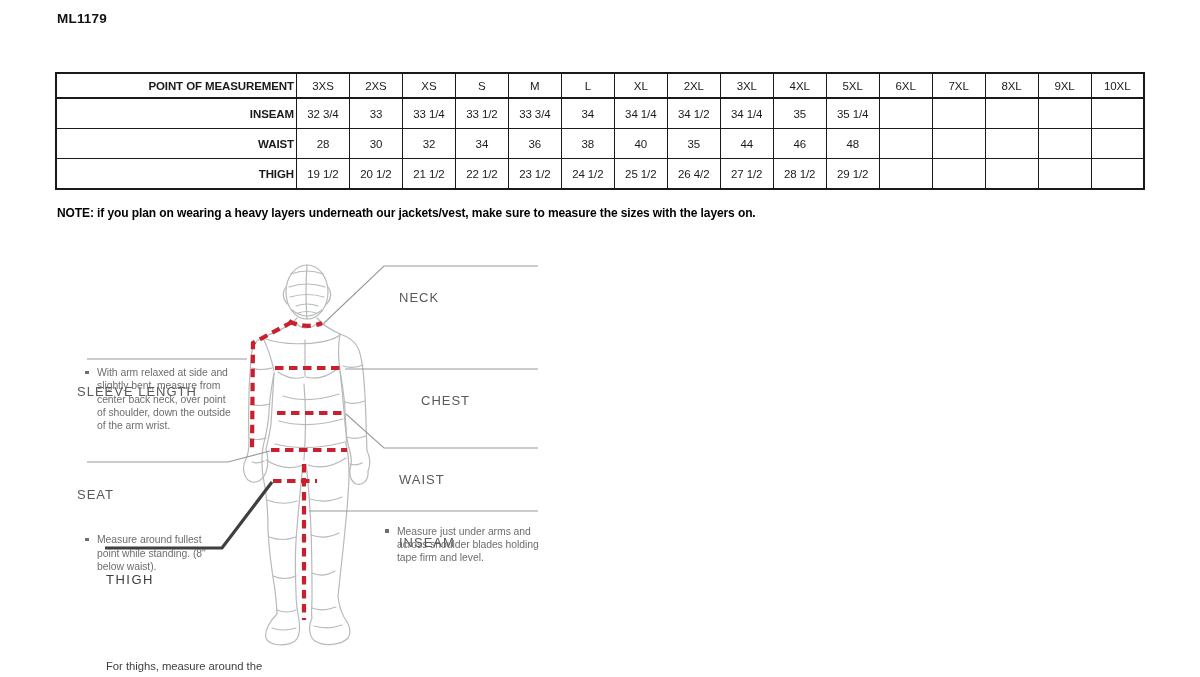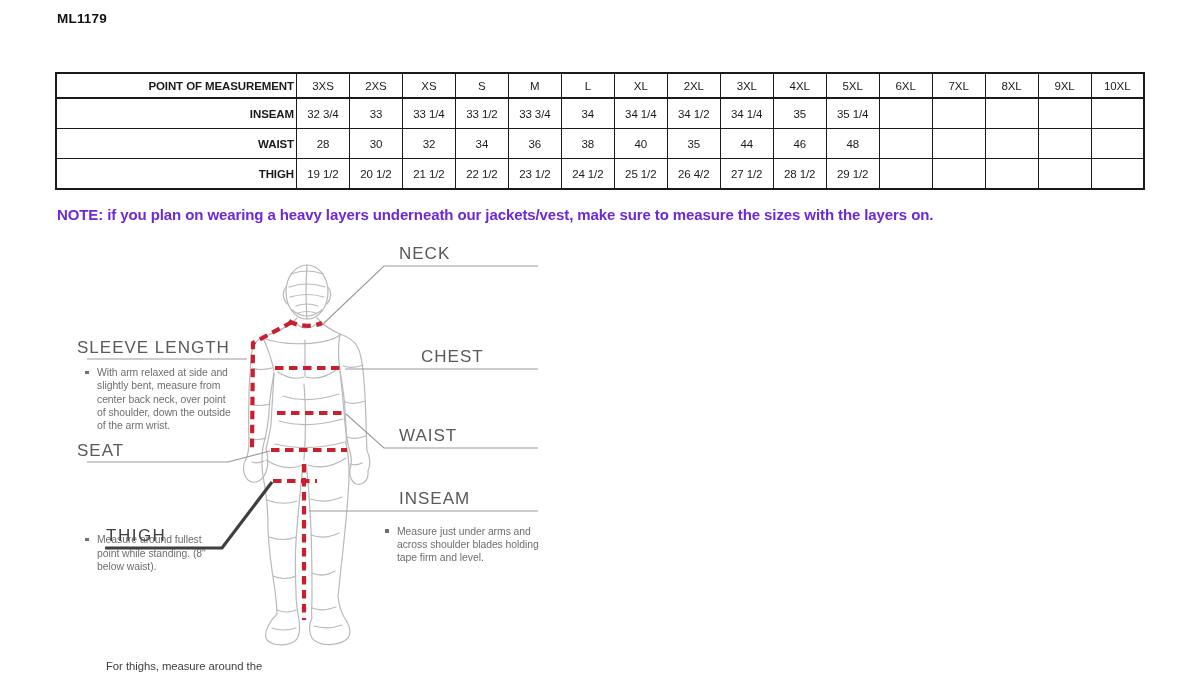--- a/index.html
+++ b/index.html
@@ -17,33 +17,33 @@
     table-layout:fixed;border:2px solid var(--table-border);
   }
   .size-table th,.size-table td{
     border:1.5px solid var(--table-border);font-size:11.5px;text-align:center;
     padding:0 2px;letter-spacing:-0.1px;white-space:nowrap;overflow:hidden;
   }
   .size-table thead th{height:23px;font-weight:normal;border-bottom-width:2px;}
   .size-table tbody th,.size-table tbody td{height:29px;font-weight:normal;}
   .size-table th.rowlabel{width:233px;text-align:right;padding-left:4px;font-weight:bold;}
   .note{
-    position:absolute;left:57px;top:206px;font-size:15px;font-weight:bold;color:#6d28d9;
+    position:absolute;left:57px;top:206px;font-size:12px;font-weight:bold;color:#000000;
     letter-spacing:-0.1px;
   }
   
   .overlay{position:absolute;left:0;top:0;width:1200px;height:677px;}
   .wire{fill:none;stroke:var(--wireframe);stroke-width:1.2;stroke-linecap:round;stroke-linejoin:round;}
   .measure{fill:none;stroke:var(--accent-red);stroke-width:4.2;stroke-dasharray:8.5 5.5;stroke-linecap:butt;}
   .leader{fill:none;stroke:var(--leader);stroke-width:1.1;}
   .leader-thick{fill:none;stroke:var(--dark);stroke-width:3.2;stroke-linejoin:miter;}
   
   .dlabel{position:absolute;}
   .ltitle{
-    font-size:17px;letter-spacing:1px;color:var(--heading-gray);line-height:16px;
+    font-size:13px;letter-spacing:1px;color:var(--heading-gray);line-height:16px;margin-top:44px;
   }
   .ltitle.dark{color:var(--dark);letter-spacing:1.5px;}
   .ldesc{
     position:relative;font-size:10.4px;line-height:13.3px;color:var(--text-gray);
     letter-spacing:-0.05px;
   }
   .ldesc .bullet{
     position:absolute;left:-12px;top:4.5px;width:3.5px;height:3.5px;
     background:var(--text-gray);display:block;
   }

